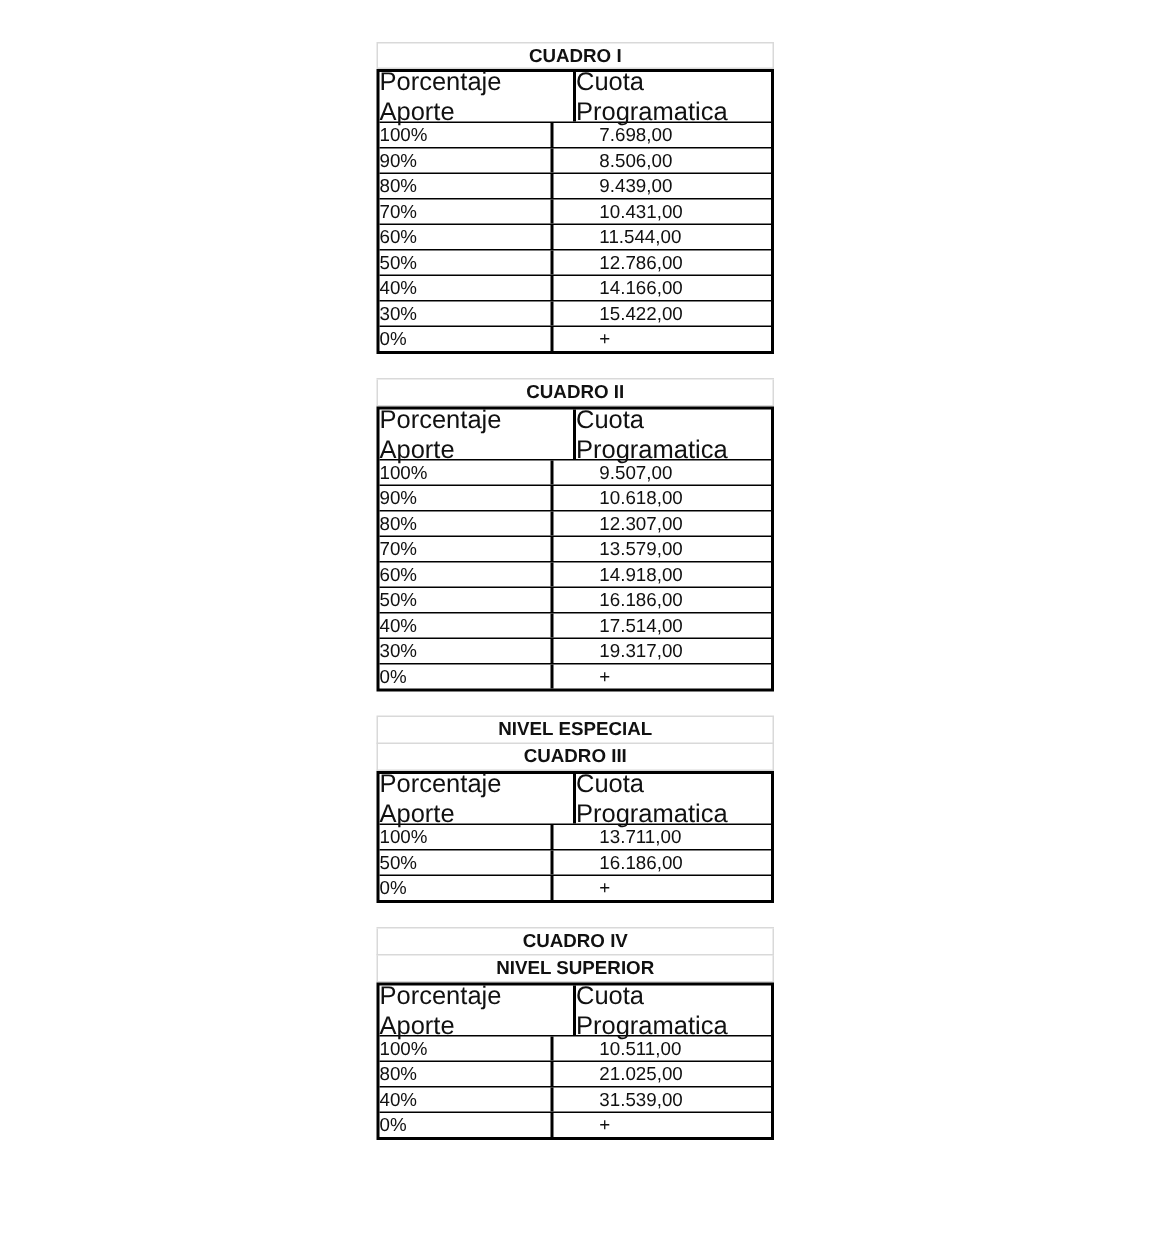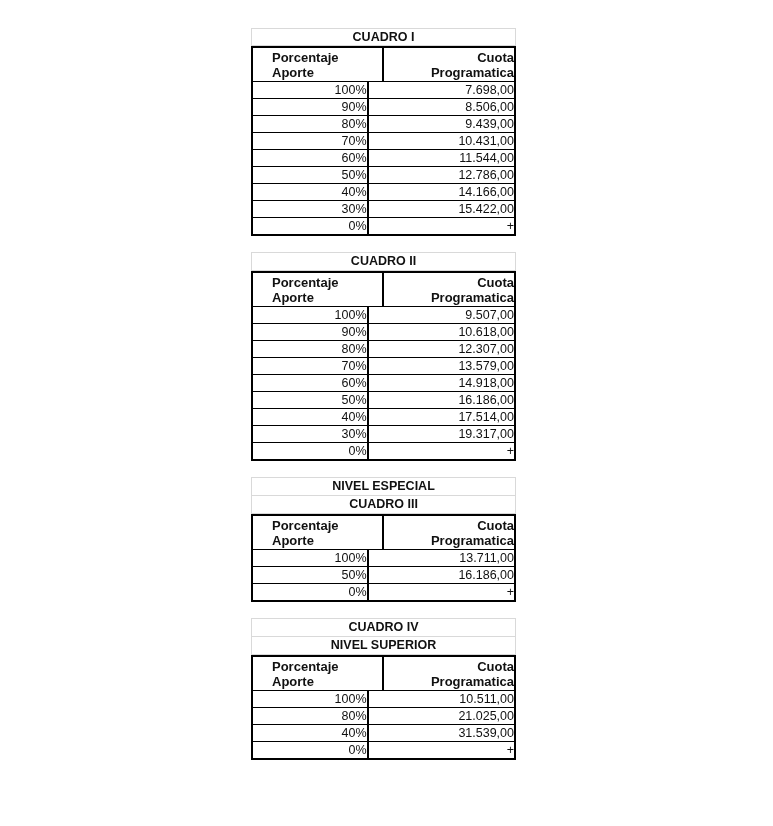--- a/index.html
+++ b/index.html
@@ -5,27 +5,27 @@
   html, body { margin: 0; padding: 0; background: #ffffff; }
   body { width: 773px; height: 826px; position: relative; overflow: hidden;
          font-family: "Liberation Sans", sans-serif; color: #111; }
   .sheet { position: absolute; left: 251px; top: 28px; width: 265px; }
   .gc.c1 { width: 133px; } .gc.c2 { width: 132px; }
   .title-row { height: 18px; border-left: 1px solid #d9d9d9; border-right: 1px solid #d9d9d9;
                border-bottom: 1px solid #d9d9d9; box-sizing: border-box; text-align: center;
                font-weight: bold; font-size: 12.5px; line-height: 17px; }
   .block { border: 2px solid #000; box-sizing: border-box; }
   .hdr { display: flex; height: 34px; border-bottom: 1px solid #000; box-sizing: border-box; }
-  .hdr div { display: flex; align-items: center; justify-content: center; font-weight: bold;
-             font-size: 13px; box-sizing: border-box; margin-left: 19px; }
+  .hdr div { display: flex; align-items: center; justify-content: center; font-weight: normal;
+             font-size: 17px; box-sizing: border-box; }
   .hdr .h1 { width: 131px; border-right: 2px solid #000; }
-  .hdr .h2 { width: 130px; text-align: right; }
+  .hdr .h2 { width: 130px; }
   .row { display: flex; height: 17px; border-bottom: 1px solid #000; box-sizing: border-box; }
   .row:last-child { border-bottom: none; height: 16px; }
-  .row div { text-align: right; font-size: 12.5px; line-height: 16px; box-sizing: border-box; }
+  .row div { text-align: left; font-size: 12.5px; line-height: 16px; box-sizing: border-box; }
   .row .p { width: 131px; border-right: 2px solid #000; }
   .row .v { width: 130px; margin-left: 31px; }
   .gap { height: 17px; display: flex; box-sizing: border-box; border-bottom: 1px solid #d9d9d9; }
   .gap .gc { height: 100%; }
 </style>
 </head>
 <body>
 
 <div class="sheet">
 

